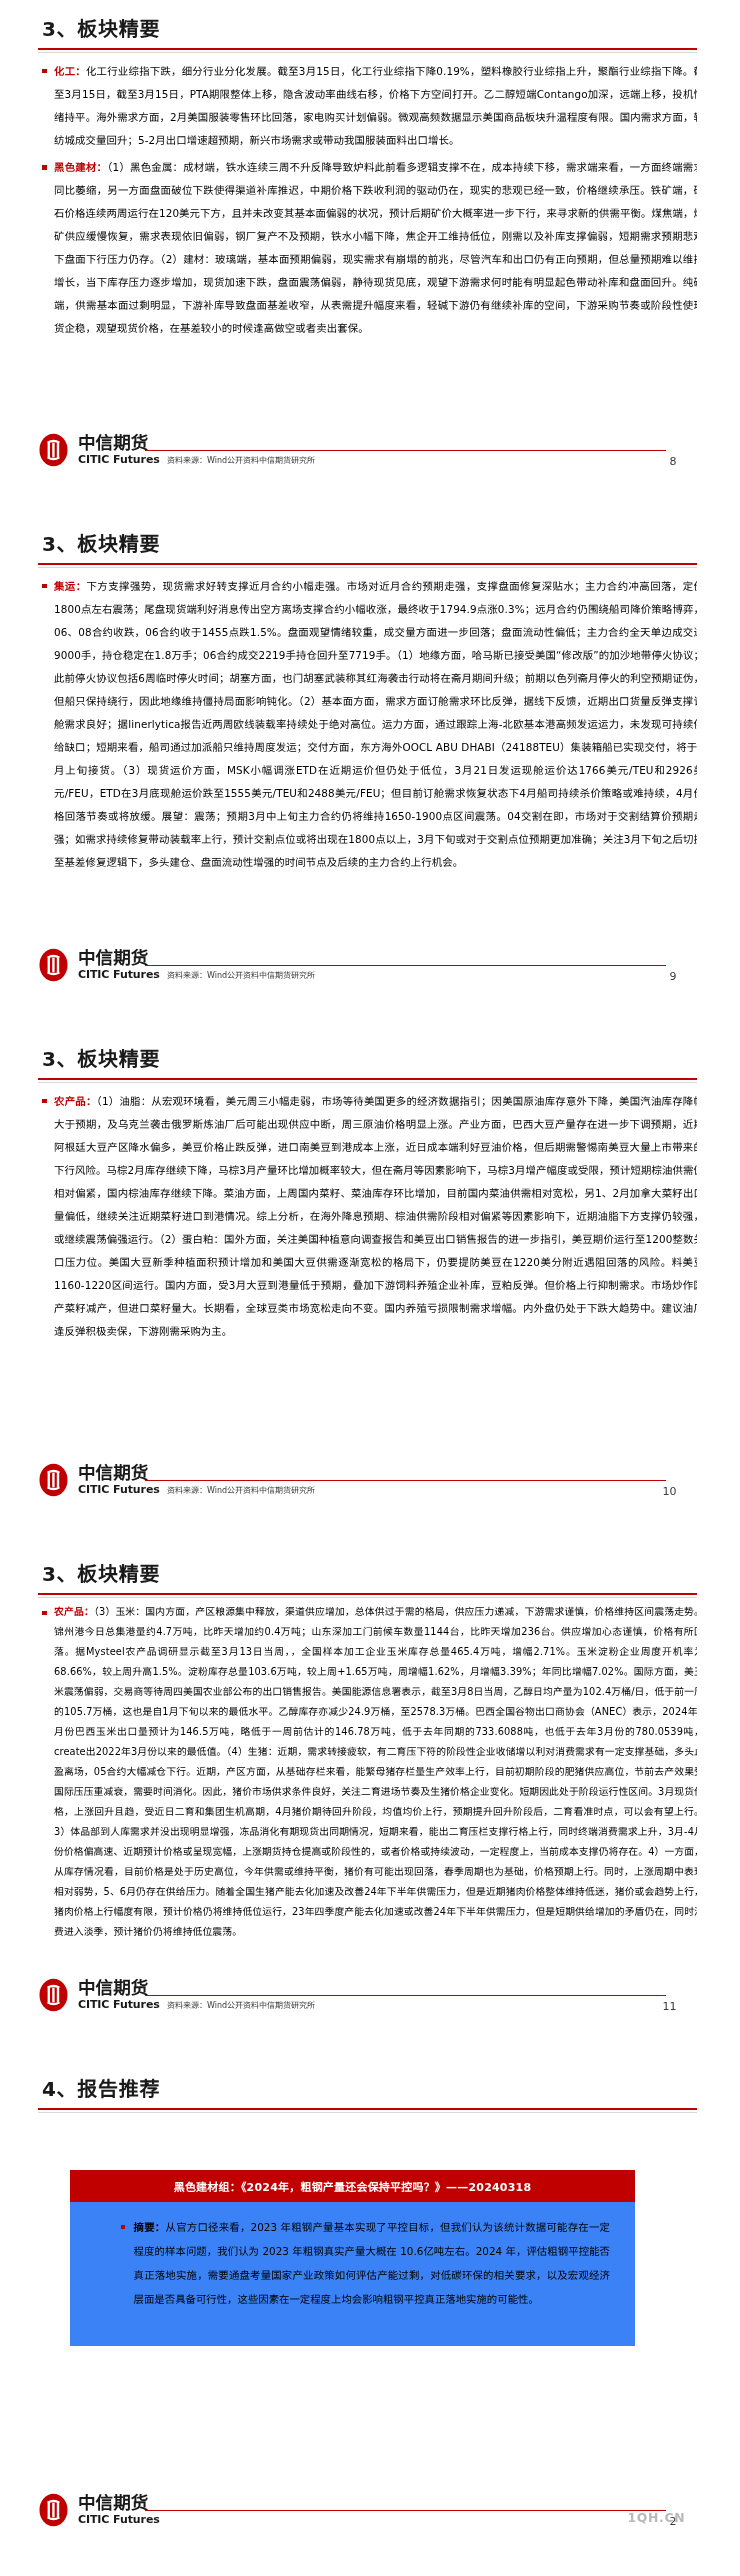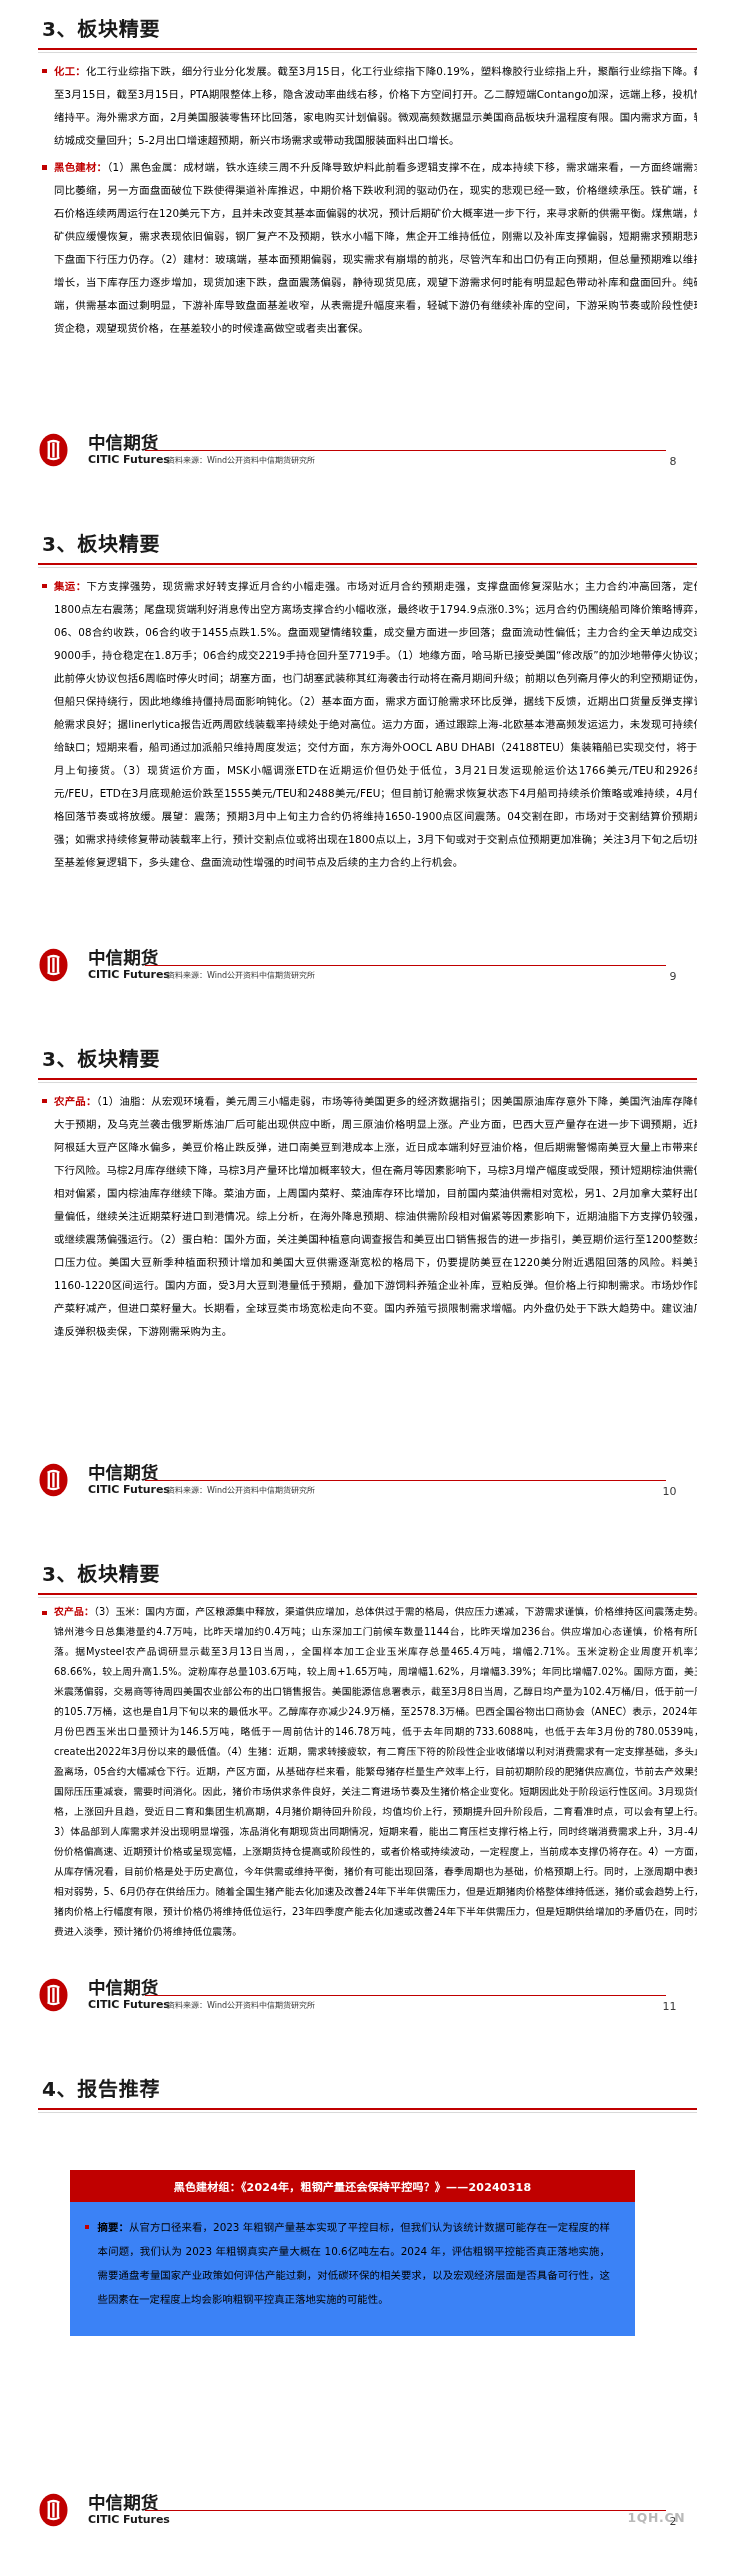--- a/index.html
+++ b/index.html
@@ -101,21 +101,21 @@
     align-items: center;
   }
   .logo-mark {
     position: relative;
     width: 31px;
     height: 34px;
     flex: none;
   }
   .logo-mark svg { display: block; }
   .logo-text {
-    margin-left: 19px;
+    margin-left: 9px;
     line-height: 1;
   }
   .logo-cn {
     font-size: 17.6px;
     font-weight: 700;
     color: #1a1a1a;
     letter-spacing: 0px;
     line-height: 18.3px;
   }
   .logo-en {
@@ -160,21 +160,22 @@
   .rec-head {
     background: #c00000;
     color: #ffffff;
     font-size: 11px;
     font-weight: 700;
     text-align: center;
     padding: 8px 7.3px 8px 7.3px;
     letter-spacing: 0.2px;
   }
   .rec-body {
-    padding: 13px 25px 25px 13px;
+    padding: 13px 25px 35px 13px;
+    margin-left: 36px;
   }
   .rec-para {
     position: relative;
     padding-left: 14.6px;
     font-size: 10.4px;
     line-height: 24px;
     text-align: justify;
     text-justify: inter-ideograph;
     color: #000000;
   }

